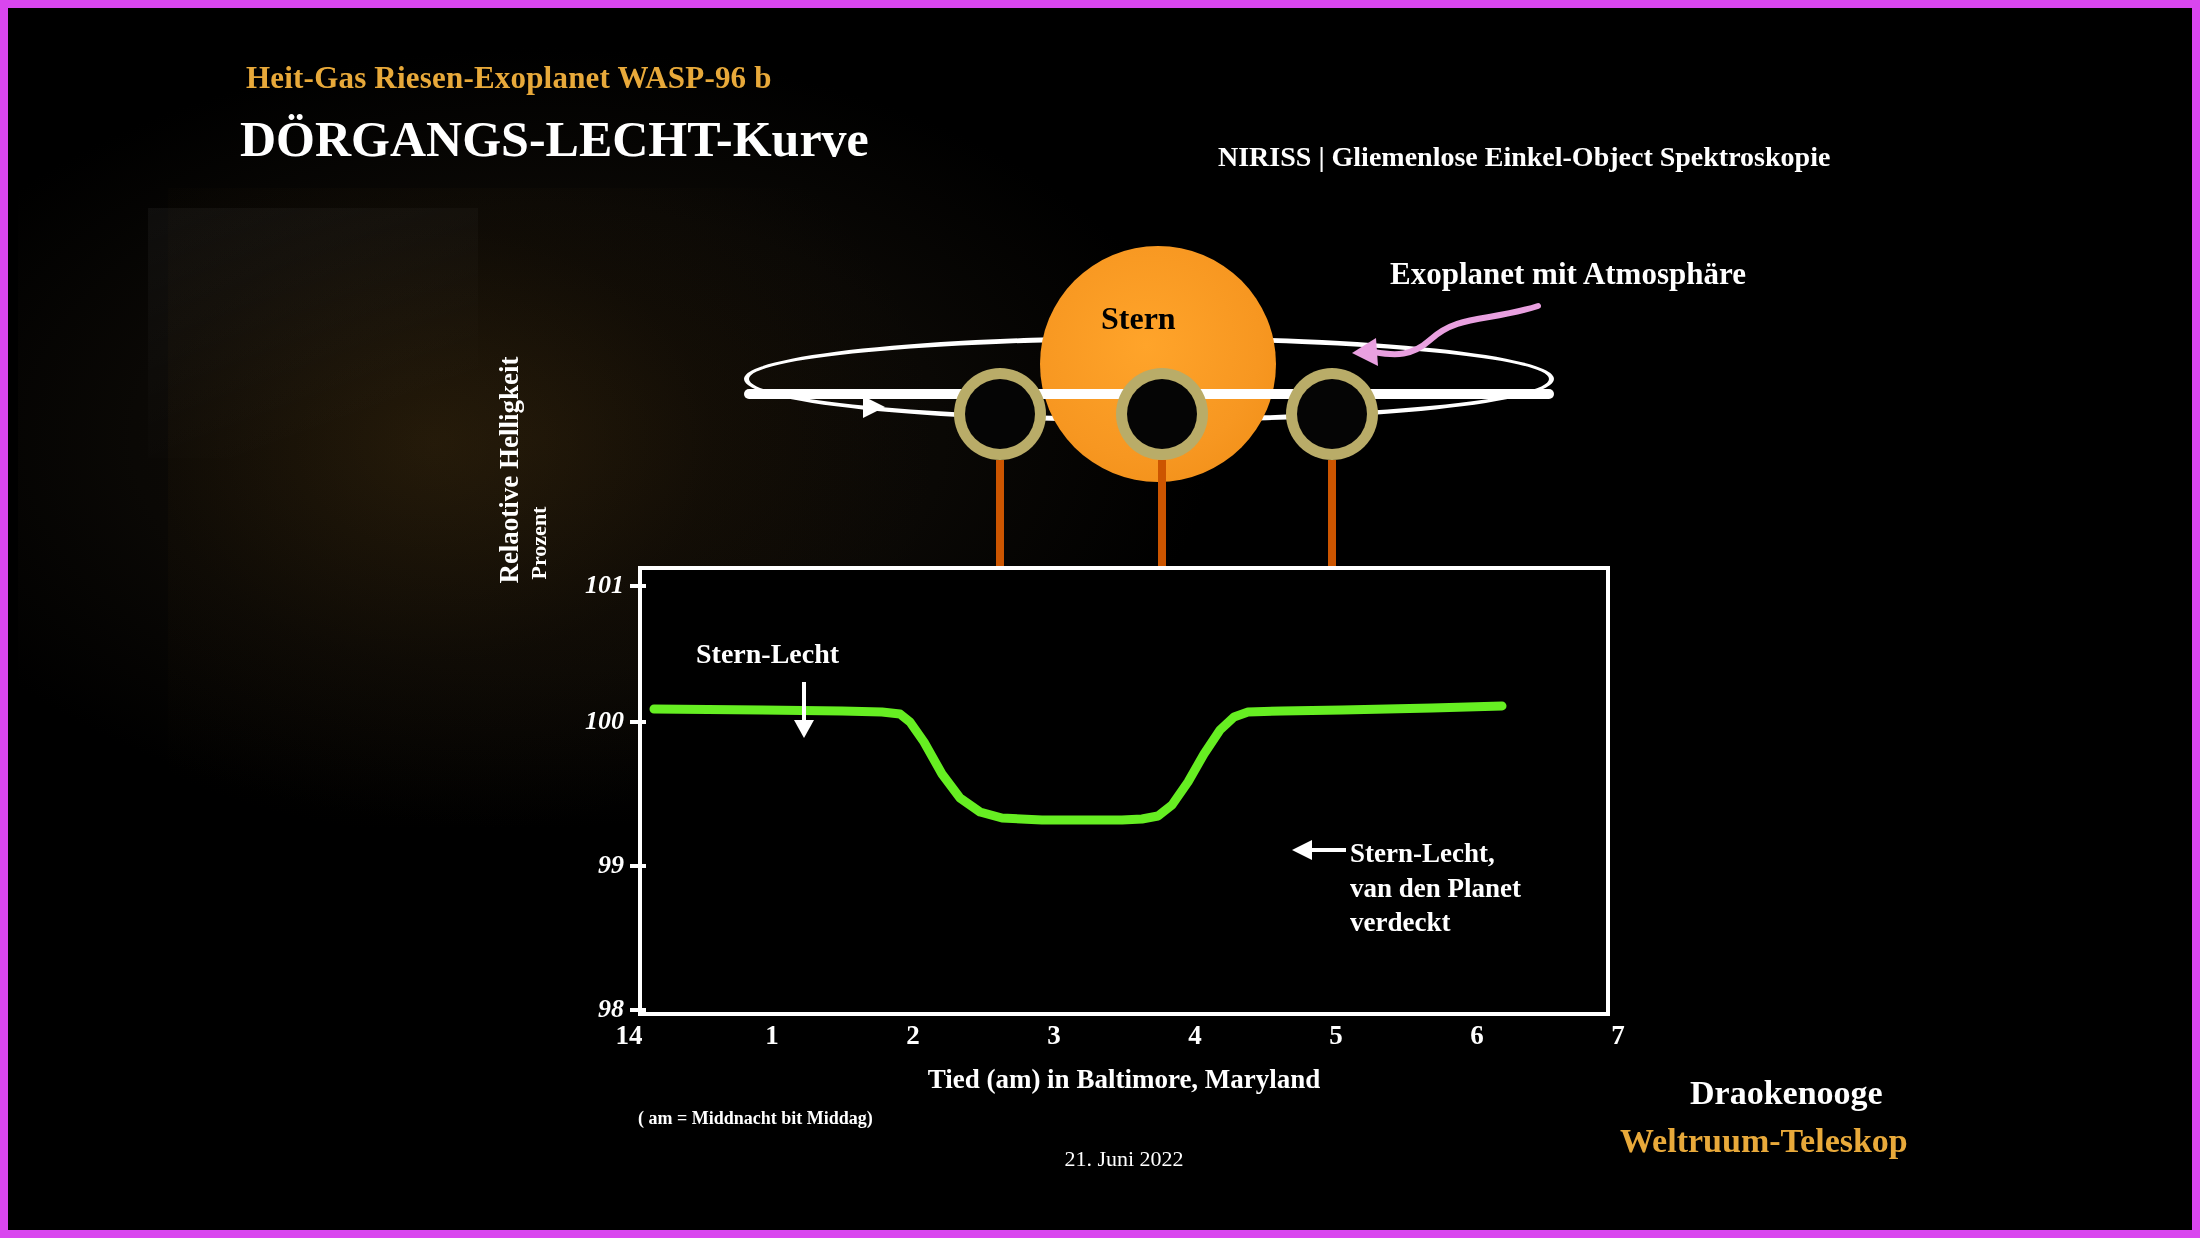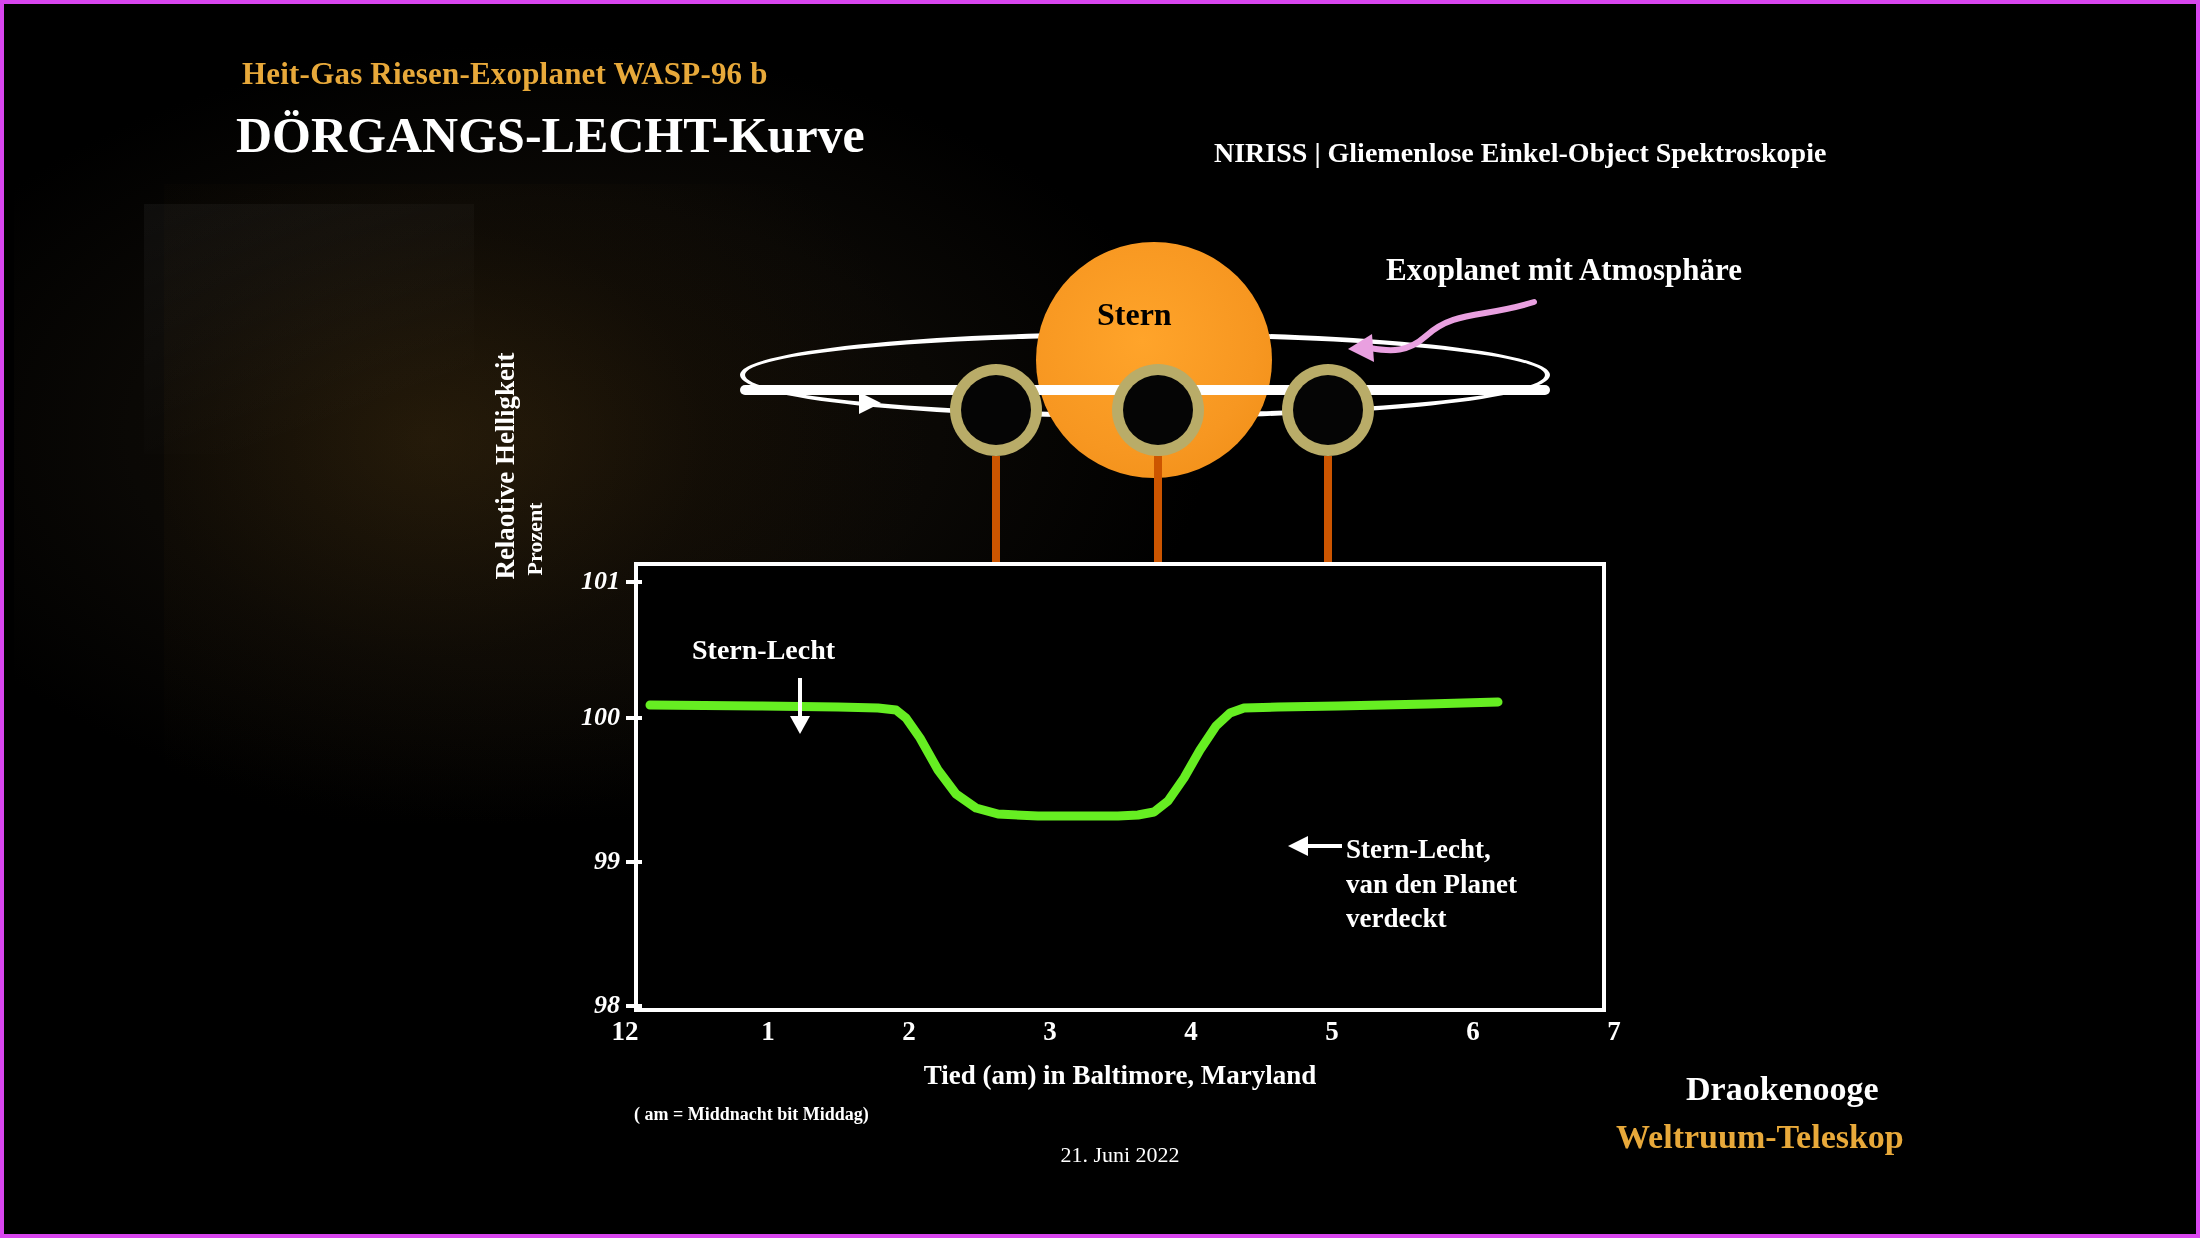--- a/index.html
+++ b/index.html
@@ -12,21 +12,21 @@
     height: 1238px;
     overflow: hidden;
     font-family: "Liberation Serif", serif;
   }
   #stage {
     position: relative;
     width: 2200px;
     height: 1238px;
     background: #000000;
     box-sizing: border-box;
-    border: 4px solid #d946ef;
+    border: 8px solid #d946ef;
     overflow: hidden;
   }
   .inner {
     position: absolute;
     left: 10px; top: 10px;
     width: 2180px;
     height: 1218px;
     background: radial-gradient(ellipse 900px 520px at 520px 420px, #120d06 0%, #0a0805 45%, #000000 75%);
     overflow: hidden;
   }
@@ -317,21 +317,21 @@
 
     <div class="ytick" style="left:536px; top:552px;">101</div>
     <div class="ytick-mark" style="left:612px; top:566px;"></div>
     <div class="ytick" style="left:536px; top:688px;">100</div>
     <div class="ytick-mark" style="left:612px; top:702px;"></div>
     <div class="ytick" style="left:536px; top:832px;">99</div>
     <div class="ytick-mark" style="left:612px; top:846px;"></div>
     <div class="ytick" style="left:536px; top:976px;">98</div>
     <div class="ytick-mark" style="left:612px; top:990px;"></div>
 
-    <div class="xtick" style="left:586px;">12</div>
+    <div class="xtick" style="left:586px;">14</div>
     <div class="xtick" style="left:729px;">1</div>
     <div class="xtick" style="left:870px;">2</div>
     <div class="xtick" style="left:1011px;">3</div>
     <div class="xtick" style="left:1152px;">4</div>
     <div class="xtick" style="left:1293px;">5</div>
     <div class="xtick" style="left:1434px;">6</div>
     <div class="xtick" style="left:1575px;">7</div>
 
     <div class="xlabel">Tied (am) in Baltimore, Maryland</div>
     <div class="xnote">( am = Middnacht bit Middag)</div>

